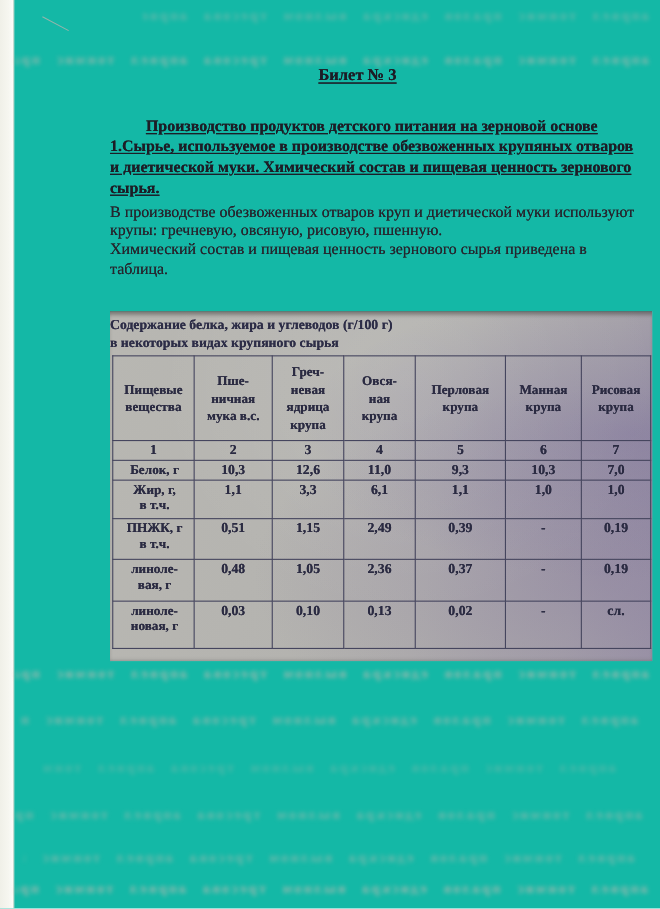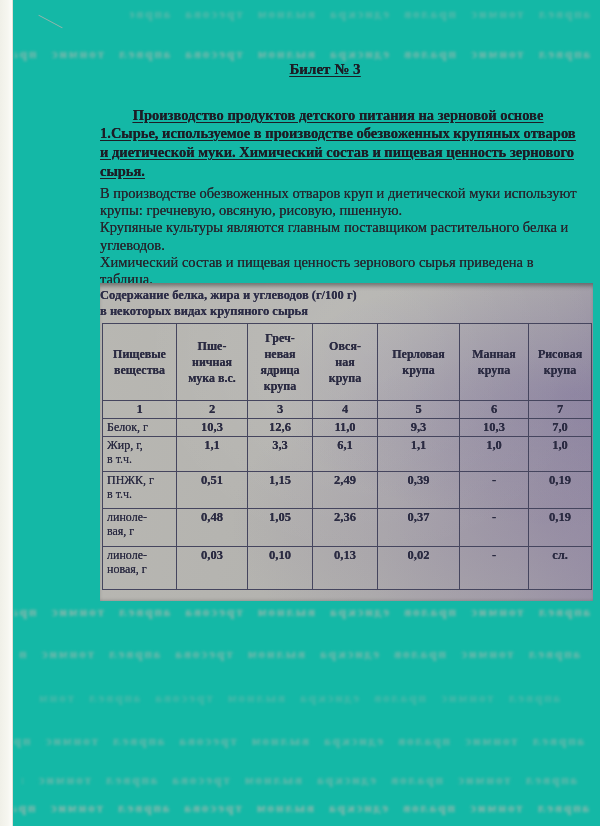--- a/index.html
+++ b/index.html
@@ -77,21 +77,21 @@
   table.grid th,table.grid td{
     border:1px solid #45455e;padding:1px 2px;
     font-size:12.5px;text-align:center;vertical-align:top;
     line-height:1.2;overflow:hidden;
   }
   table.grid th{
     font-size:12px;font-weight:bold;vertical-align:middle;
     white-space:pre-line;line-height:1.35;padding:3px 2px;
   }
   table.grid td.lbl{
-    text-align:left;padding-left:4px;font-size:12px;font-weight:400;
+    text-align:center;padding-left:4px;font-size:12px;font-weight:700;
     white-space:pre-line;
   }
   table.grid td{font-weight:600;}
   tr.r-hdr{height:77px;}
   tr.r-num{height:18px;}
   tr.r-0{height:17px;}
   tr.r-1{height:35px;margin-left:44px;}
   tr.r-2{height:37px;padding-left:36px;}
   tr.r-3{height:38px;}
   tr.r-4{height:43px;}
@@ -119,22 +119,20 @@
 
   <h2 class="subtitle">Производство продуктов детского питания на зерновой основе</h2>
 
   <div class="section">1.Сырье, используемое в производстве обезвоженных крупяных отваров
 и диетической муки. Химический состав и пищевая ценность зернового
 сырья.</div>
 
   <div class="body-text">
     <p>В производстве обезвоженных отваров круп и диетической муки используют
 крупы: гречневую, овсяную, рисовую, пшенную.</p>
-    <p>Крупяные культуры являются главным поставщиком растительного белка и
-углеводов.</p>
     <p>Химический состав и пищевая ценность зернового сырья приведена в
 таблица.</p>
   </div>
 
   <div class="table-scan">
     <div class="t-title">Содержание белка, жира и  углеводов (г/100 г)
 в некоторых видах крупяного сырья</div>
 
     <table class="grid">
       <colgroup>

